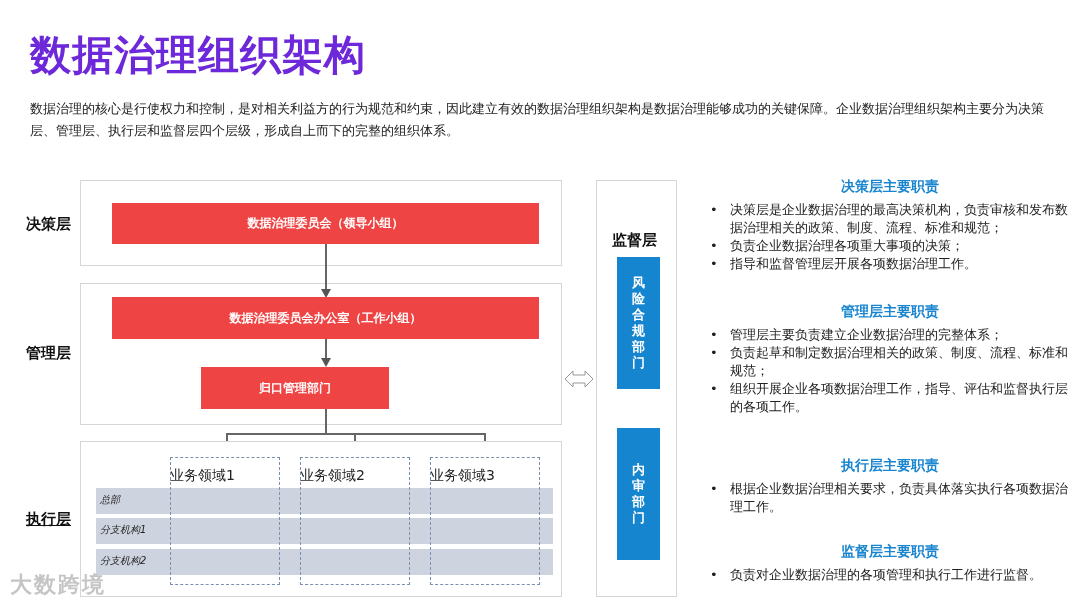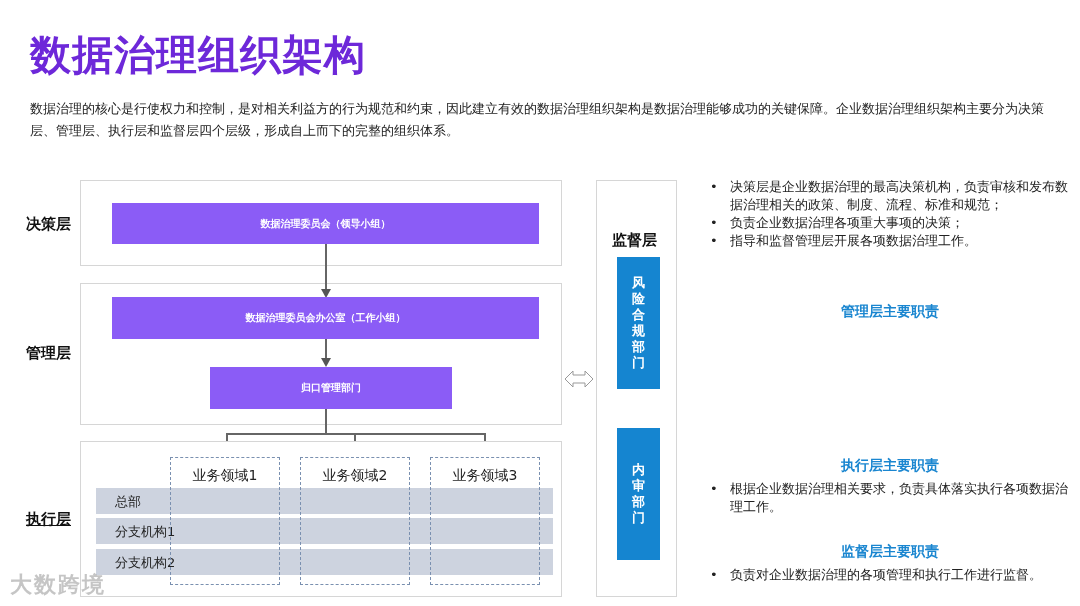--- a/index.html
+++ b/index.html
@@ -6,32 +6,32 @@
   html, body { width: 1080px; height: 606px; background: #ffffff; overflow: hidden; }
   body { position: relative; font-family: "DejaVu Sans", "Liberation Sans", sans-serif; color: #222; }
 
   .title { position: absolute; left: 30px; top: 28px; font-size: 41px; font-weight: bold; color: #6d28d9; letter-spacing: 1px; }
   .intro { position: absolute; left: 30px; top: 98px; width: 1030px; font-size: 13px; line-height: 22px; color: #222; }
 
   .layer-label { position: absolute; left: 26px; font-size: 15px; font-weight: bold; color: #111; }
 
   .panel { position: absolute; border: 1px solid #d6d6d6; background: #fff; }
 
-  .bluebox { position: absolute; background: #8b5cf6; color: #fff; font-weight: bold; font-size: 10px;
+  .bluebox { position: absolute; background: #ef4444; color: #fff; font-weight: bold; font-size: 12px;
     display: flex; align-items: center; justify-content: center; }
 
   .vline { position: absolute; width: 2px; background: #666; }
   .hline { position: absolute; height: 2px; background: #666; }
   .arrowhead { position: absolute; width: 0; height: 0; border-left: 5px solid transparent; border-right: 5px solid transparent; border-top: 9px solid #555; }
 
   .domain-col { position: absolute; border: 1px dashed #7a90b0; }
-  .domain-label { position: absolute; font-size: 14px; color: #222; text-align: center; width: 110px; }
+  .domain-label { position: absolute; font-size: 14px; color: #222; width: 110px; }
 
   .row-band { position: absolute; left: 96px; width: 457px; height: 26px; background: #cdd3df; }
-  .row-label { position: absolute; left: 19px; top: 5px; font-size: 13px; color: #222; }
+  .row-label { position: absolute; left: 4px; top: 5px; font-size: 10px; color: #222; font-style: italic; }
 
   .vert-box { position: absolute; background: #1585d0; color: #fff; font-weight: bold; font-size: 13px;
     display: flex; flex-direction: column; align-items: center; justify-content: center; line-height: 16px; }
 
   .dbl-arrow { position: absolute; left: 564px; top: 368px; }
 
   .resp { position: absolute; left: 710px; width: 360px; }
   .resp-title { text-align: center; font-size: 14px; font-weight: bold; color: #1a86d0; margin-bottom: 5px; }
   .resp ul { list-style: none; }
   .resp li { position: relative; padding-left: 20px; font-size: 13px; line-height: 18px; color: #222; }
@@ -54,21 +54,21 @@
 
 <div class="vline" style="left:325px; top:244px; height:50px;"></div>
 <div class="arrowhead" style="left:321px; top:290px;"></div>
 
 <div class="panel" style="left:80px; top:283px; width:482px; height:142px;"></div>
 <div class="vline" style="left:325px; top:244px; height:50px;"></div>
 <div class="arrowhead" style="left:321px; top:289px;"></div>
 <div class="bluebox" style="left:112px; top:297px; width:427px; height:42px;">数据治理委员会办公室（工作小组）</div>
 <div class="vline" style="left:325px; top:339px; height:22px;"></div>
 <div class="arrowhead" style="left:321px; top:358px;"></div>
-<div class="bluebox" style="left:210px; top:367px; width:242px; height:42px;">归口管理部门</div>
+<div class="bluebox" style="left:201px; top:367px; width:188px; height:42px;">归口管理部门</div>
 
 <div class="vline" style="left:325px; top:409px; height:26px;"></div>
 <div class="hline" style="left:226px; top:433px; width:259px;"></div>
 <div class="vline" style="left:226px; top:433px; height:14px;"></div>
 <div class="vline" style="left:354px; top:433px; height:14px;"></div>
 <div class="vline" style="left:484px; top:433px; height:14px;"></div>
 <div class="arrowhead" style="left:222px; top:446px;"></div>
 <div class="arrowhead" style="left:350px; top:446px;"></div>
 <div class="arrowhead" style="left:480px; top:446px;"></div>
 
@@ -106,28 +106,34 @@
   <span>门</span>
 </div>
 <div class="vert-box" style="left:617px; top:428px; width:43px; height:132px;">
   <span>内</span>
   <span>审</span>
   <span>部</span>
   <span>门</span>
 </div>
 
 <div class="resp" style="top:178px;">
+  <div class="resp-title">决策层主要职责</div>
   <ul>
     <li>决策层是企业数据治理的最高决策机构，负责审核和发布数据治理相关的政策、制度、流程、标准和规范；</li>
     <li>负责企业数据治理各项重大事项的决策；</li>
     <li>指导和监督管理层开展各项数据治理工作。</li>
   </ul>
 </div>
 <div class="resp" style="top:303px;">
   <div class="resp-title">管理层主要职责</div>
+  <ul>
+    <li>管理层主要负责建立企业数据治理的完整体系；</li>
+    <li>负责起草和制定数据治理相关的政策、制度、流程、标准和规范；</li>
+    <li>组织开展企业各项数据治理工作，指导、评估和监督执行层的各项工作。</li>
+  </ul>
 </div>
 <div class="resp" style="top:457px;">
   <div class="resp-title">执行层主要职责</div>
   <ul>
     <li>根据企业数据治理相关要求，负责具体落实执行各项数据治理工作。</li>
   </ul>
 </div>
 <div class="resp" style="top:543px;">
   <div class="resp-title">监督层主要职责</div>
   <ul>

